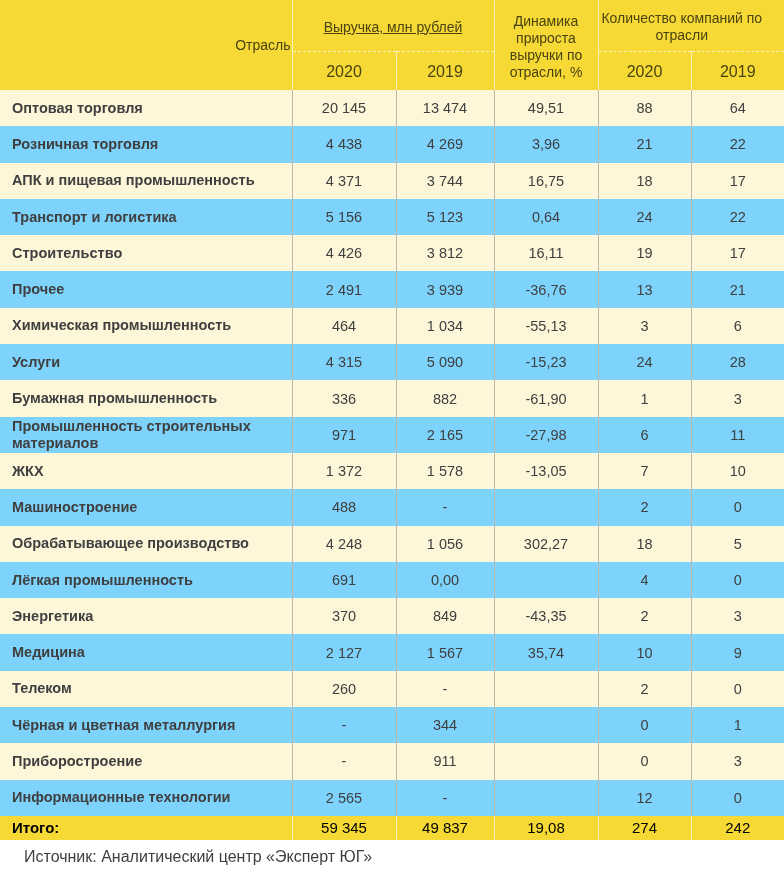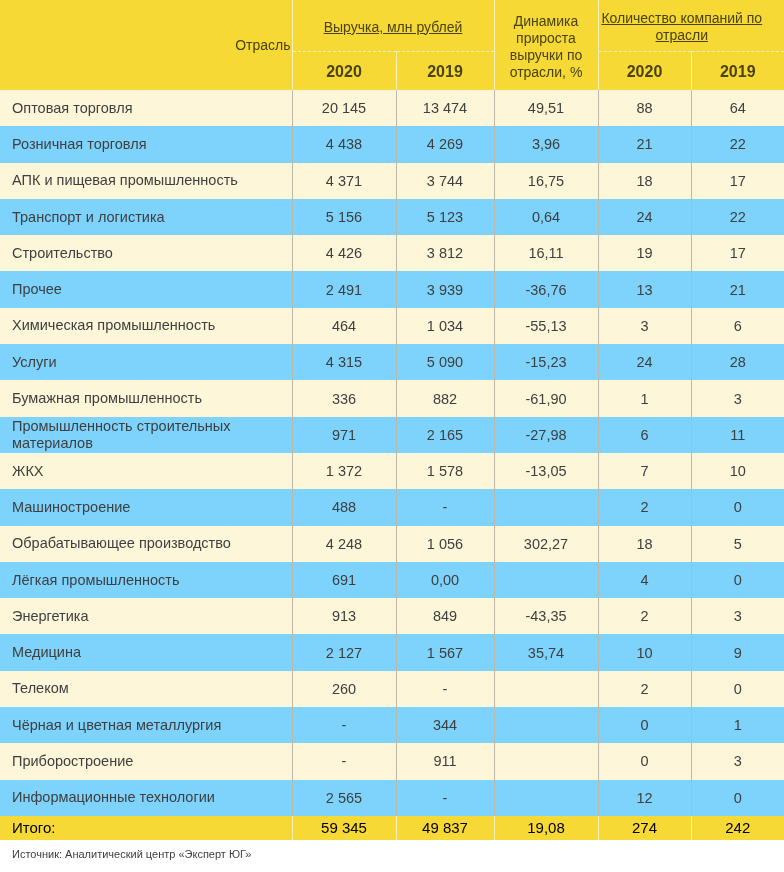--- a/index.html
+++ b/index.html
@@ -7,48 +7,48 @@
   table { border-collapse: collapse; width: 784px; table-layout: fixed; }
   col.c0 { width: 292px; }
   col.c1 { width: 104px; }
   col.c2 { width: 98px; }
   col.c3 { width: 104px; }
   col.c4 { width: 93px; }
   col.c5 { width: 93px; }
   th { background: #f6d935; color: #4a4310; font-weight: normal; font-size: 14px; line-height: 17px; border-left: 1px solid #fbf2b8; }
   th.first { border-left: none; text-align: right; padding-left: 12px; vertical-align: middle; }
   th.group { height: 46px; vertical-align: middle; border-bottom: 1px dashed #fbf2b8; padding-top: 4px; }
-  th.year { height: 36px; font-size: 16px; vertical-align: middle; font-weight: bold; }
+  th.year { height: 36px; font-size: 16px; vertical-align: middle; }
   th.dyn { vertical-align: middle; padding-top: 2px; }
   td { font-size: 14.5px; height: 36.3px; padding: 0; text-align: center; border-left: 1px solid #bdb9a8; color: #3f3f3f; }
-  td.name { text-align: left; padding-left: 12px; border-left: none; line-height: 17px; }
+  td.name { text-align: left; padding-left: 12px; border-left: none; line-height: 17px; font-weight: bold; }
   tr.odd td { background: #fdf6d9; }
   tr.even td { background: #7dd3fc; }
   tr.total td { background: #f6d935; color: #000000; height: 24px; font-size: 15px; border-left: 1px solid #fbf2b8; }
   tr.total td.name { border-left: none; }
-  .source { font-size: 11px; color: #3f3f3f; padding: 8px 0 0 12px; }
+  .source { font-size: 16px; color: #3f3f3f; padding: 8px 0 0 24px; }
 </style>
 </head>
 <body>
 
 <table>
   <colgroup>
       <col class="c0">
       <col class="c1">
       <col class="c2">
       <col class="c3">
       <col class="c4">
       <col class="c5">
     </colgroup>
   <thead>
     <tr>
       <th class="first" rowspan="2">Отрасль</th>
       <th class="group" colspan="2" style="padding-left:30px;padding-right:30px;text-decoration:underline;">Выручка, млн рублей</th>
       <th class="dyn" rowspan="2" style="padding:4px 8px 0 8px;margin-top:8px;">Динамика прироста выручки по отрасли, %</th>
-      <th class="group" colspan="2" style="padding-right:20px;text-decoration:underline;">Количество компаний по отрасли</th>
+      <th class="group" colspan="2" style="padding-right:20px;">Количество компаний по отрасли</th>
     </tr>
     <tr>
       <th class="year">2020</th>
       <th class="year">2019</th>
       <th class="year">2020</th>
       <th class="year">2019</th>
     </tr>
   </thead>
   <tbody id="tbody">
       <tr class="odd">
@@ -158,21 +158,21 @@
       <tr class="even">
         <td class="name">Лёгкая промышленность</td>
         <td>691</td>
         <td>0,00</td>
         <td></td>
         <td>4</td>
         <td>0</td>
       </tr>
       <tr class="odd">
         <td class="name">Энергетика</td>
-        <td>913</td>
+        <td>370</td>
         <td>849</td>
         <td>-43,35</td>
         <td>2</td>
         <td>3</td>
       </tr>
       <tr class="even">
         <td class="name">Медицина</td>
         <td>2 127</td>
         <td>1 567</td>
         <td>35,74</td>

